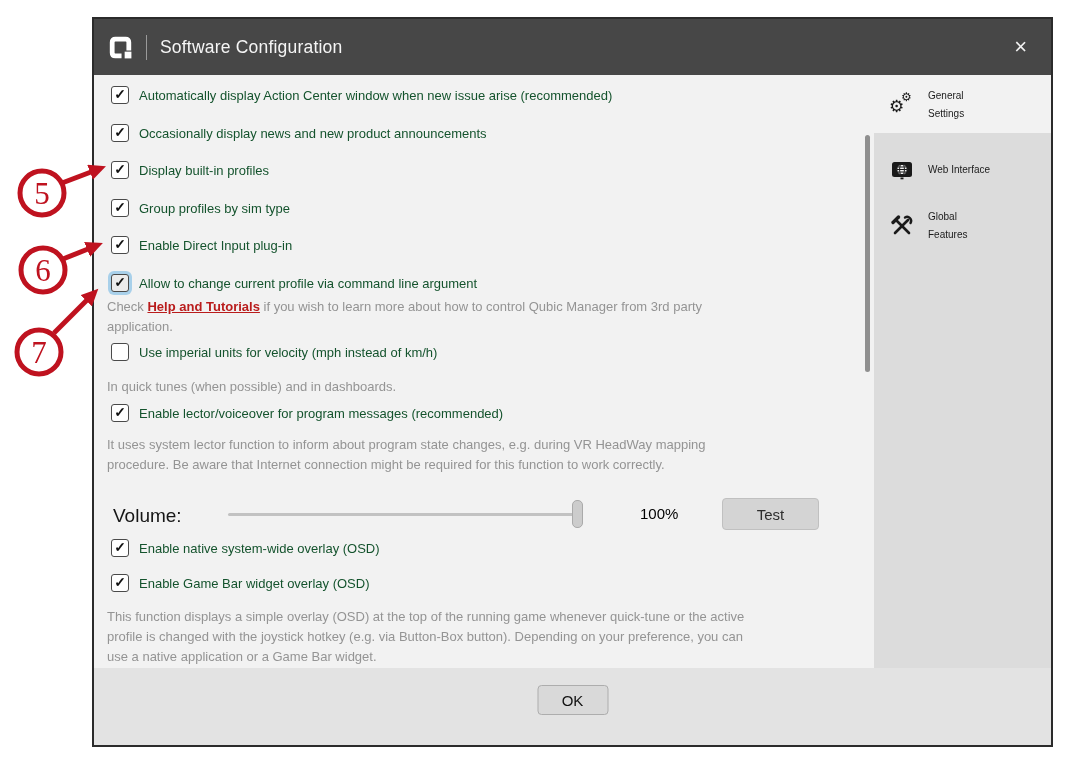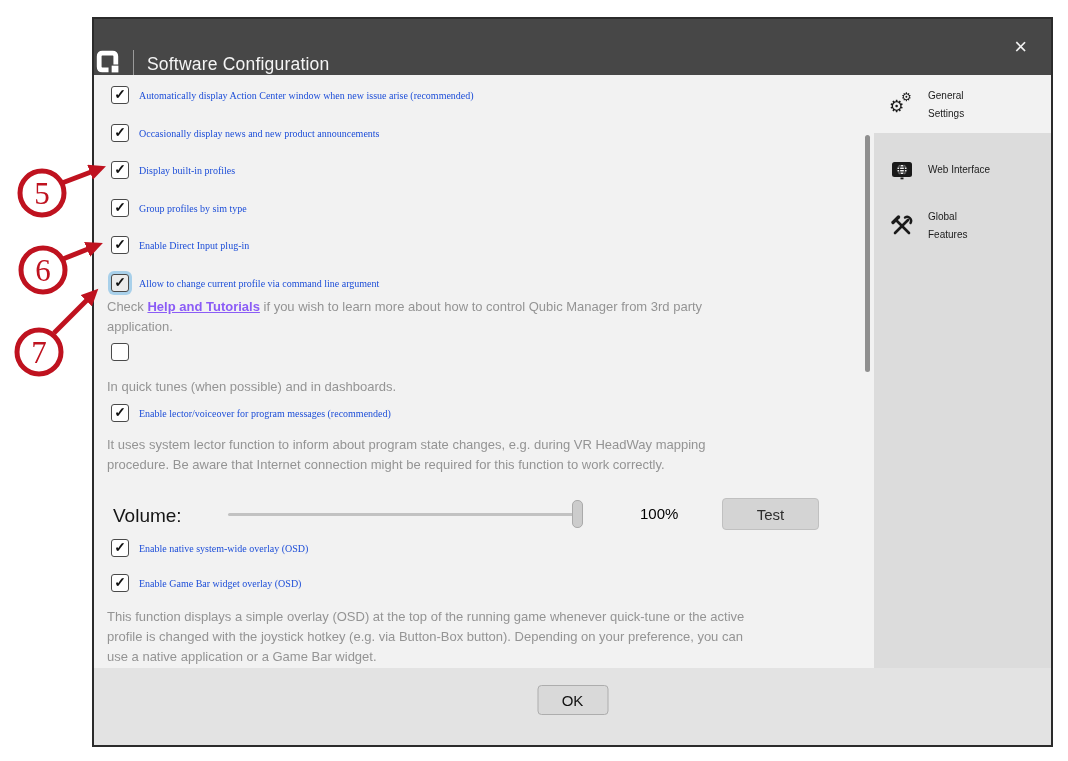--- a/index.html
+++ b/index.html
@@ -5,39 +5,39 @@
   * { margin:0; padding:0; box-sizing:border-box; }
   html,body { background:#ffffff; }
   body { font-family:"Liberation Sans", sans-serif; }
   #canvas { position:relative; width:1068px; height:761px; background:#ffffff; overflow:hidden; }
 
   
   .dialog { position:absolute; left:92px; top:17px; width:961px; height:730px;
             border:2px solid #2b2b2b; background:#f2f2f2; }
 
   .titlebar { position:absolute; left:0; top:0; right:0; height:56px; background:#474747;
-              display:flex; align-items:flex-end; }
+              display:flex; align-items:center; padding-left:13px; }
   .logo { width:27px; height:27px; flex:0 0 auto; }
   .title-sep { width:1px; height:25px; background:#9a9a9a; margin:0 13px 0 12px; }
   .title-text { color:#f5f5f5; font-size:17.5px; letter-spacing:.2px; }
   .close-x { position:absolute; right:24px; top:50%; transform:translateY(-50%);
              color:#f2f2f2; font-size:22px; line-height:1; cursor:default; }
 
   .main { position:absolute; left:0; top:56px; width:780px; height:593px; background:#f2f2f2; overflow:hidden; }
 
   
   .row { position:absolute; left:17px; height:20px; display:flex; align-items:center; }
   .cb { width:18px; height:18px; border:1.5px solid #4a4a4a; border-radius:3px; background:#ffffff;
         display:flex; align-items:center; justify-content:center; flex:0 0 auto; }
   .cb .check { font-size:14px; font-weight:bold; color:#111; line-height:1; transform:translateY(-1px); }
   .cb.focused { background:#ececec; box-shadow:0 0 0 3px #a8d0ea; }
-  .lbl { margin-left:10px; font-size:10px; color:#1d4ed8; white-space:nowrap;font-family:Liberation Serif, serif; }
+  .lbl { margin-left:10px; font-size:13px; color:#14532d; white-space:nowrap; }
 
   .help { position:absolute; left:13px; font-size:13px; line-height:20px; color:#949494; max-width:655px; }
-  .help a { color:#8b5cf6; font-weight:bold; text-decoration:underline; }
+  .help a { color:#b91c1c; font-weight:bold; text-decoration:underline; }
 
   
   .volume-row { position:absolute; left:19px; top:423px; height:32px; width:740px; }
   .vol-label { position:absolute; left:0; top:7px; font-size:19px; color:#161616; }
   .slider-track { position:absolute; left:115px; top:15px; width:352px; height:3px; background:#c2c2c2; border-radius:2px; }
   .slider-thumb { position:absolute; left:459px; top:2px; width:11px; height:28px; background:#cccccc;
                   border:1px solid #aaaaaa; border-radius:5px; }
   .vol-value { position:absolute; left:527px; top:7px; font-size:15px; color:#000000; }
   .test-btn { position:absolute; left:609px; top:0; width:97px; height:32px; background:#d4d4d4;
               border:1px solid #c0c0c0; border-radius:4px; font-size:15px; color:#2e2e2e;
@@ -124,20 +124,21 @@
           </span>
         <span class="lbl">Allow to change current profile via command line argument</span>
       </div>
 
       <div class="help" style="top:222px">
         <span>Check </span><a href="#">Help and Tutorials</a><span> if you wish to learn more about how to control Qubic Manager from 3rd party application.</span>
       </div>
 
       <div class="row" style="top:267px">
         <span class="cb"></span>
+        <span class="lbl">Use imperial units for velocity (mph instead of km/h)</span>
       </div>
 
       <div class="help" style="top:302px">In quick tunes (when possible) and in dashboards.</div>
 
       <div class="row" style="top:328px">
         <span class="cb">
             <span class="check">✓</span>
           </span>
         <span class="lbl">Enable lector/voiceover for program messages (recommended)</span>
       </div>

